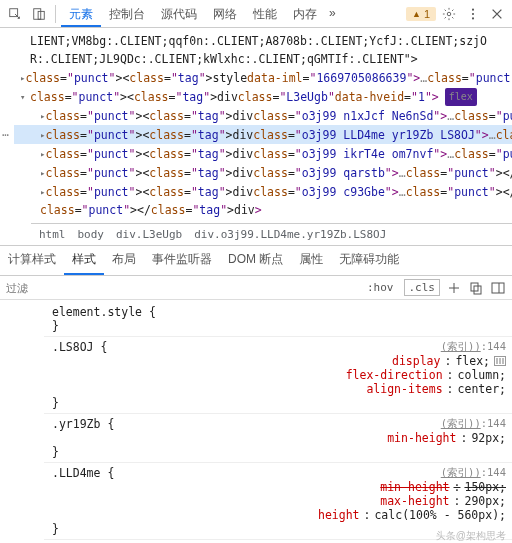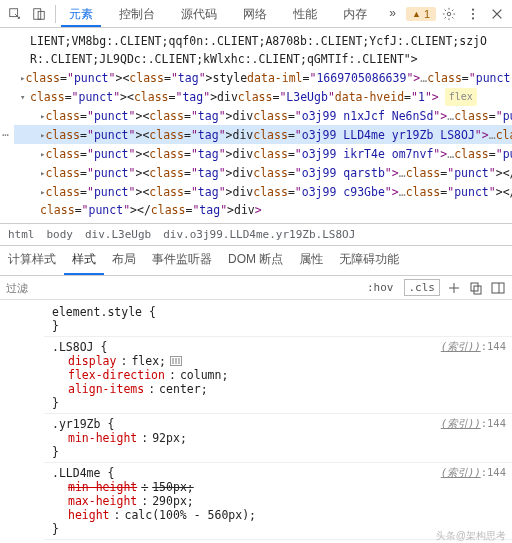--- a/index.html
+++ b/index.html
@@ -1,58 +1,58 @@
 <!DOCTYPE html>
 <html><head>
 <meta charset="utf-8">
 <style>
 * { margin: 0; padding: 0; box-sizing: border-box; }
 body { font-family: -apple-system, "Segoe UI", Arial, sans-serif; font-size: 12px; color: #222; background: #fff; width: 512px; height: 543px; overflow: hidden; }
 .toolbar { display: flex; align-items: center; border-bottom: 1px solid #ccc; height: 28px; padding: 0 4px; gap: 2px; }
 .tb-icon { width: 22px; height: 22px; display: flex; align-items: center; justify-content: center; color: #555; cursor: pointer; }
 .tb-icon svg { width: 14px; height: 14px; }
 .divider { width: 1px; height: 18px; background: #ccc; margin: 0 3px; }
-.tabs { display: flex; flex: 1; height: 100%; justify-content: space-between; }
+.tabs { display: flex; flex: 1; height: 100%; }
 .tab { padding: 6px 8px; color: #555; cursor: pointer; font-size: 12px; }
 .tab.active { border-bottom: 2px solid #1a73e8; color: #1a73e8; }
 .tab.more { padding: 6px 4px; }
 .warn-badge { background: #fbe7c6; color: #9a5b00; border-radius: 2px; padding: 1px 6px; font-size: 11px; margin-left: 4px; display: flex; align-items: center; gap: 3px; cursor: pointer; }
 .warn-badge::before { content: "▲"; font-size: 9px; }
 .dom-tree { padding: 4px 0 4px 14px; font-family: Menlo, Consolas, monospace; font-size: 11.5px; line-height: 18px; overflow: hidden; }
 .dom-line { white-space: nowrap; display: flex; align-items: center; padding-left: 6px; }
 .dom-line.indent1 { padding-left: 16px; }
 .dom-line.indent2 { padding-left: 26px; }
 .dom-line.selected { background: #d4e7fb; position: relative; }
 .dom-line.selected::before { content: "⋯"; position: absolute; left: -12px; color: #888; }
 .arrow { display: inline-block; width: 10px; color: #777; cursor: pointer; }
 .arrow::before { content: "▸"; font-size: 9px; }
 .arrow.open::before { content: "▾"; }
 .punct { color: #881280; }
 .attr-name { color: #994500; }
 .attr-val { color: #1a1aa6; }
 .muted { color: #888; }
-.hint { color: #888; background: #fef9c3; padding: 0 4px; border-radius: 2px; margin-left: 6px; font-size: 10px; }
+.hint { color: #888; background: #4c1d95; padding: 0 4px; border-radius: 2px; margin-left: 6px; font-size: 10px; }
 .longtext { color: #222; word-break: break-all; white-space: normal; padding-left: 16px; padding-right: 16px; }
-.crumbs { border-top: 1px solid #ccc; padding: 4px 8px; font-family: Menlo, Consolas, monospace; font-size: 11px; color: #5f6368; display: flex; gap: 12px; }
+.crumbs { border-top: 1px solid #ccc; padding: 4px 8px; font-family: Menlo, Consolas, monospace; font-size: 11px; color: #5f6368; display: flex; gap: 12px; margin-left: 31px; }
 .crumbs span { cursor: pointer; }
 .styles-tabs { display: flex; border-top: 1px solid #ccc; border-bottom: 1px solid #ccc; }
 .stab { padding: 5px 8px; font-size: 12px; color: #555; cursor: pointer; }
 .stab.active { border-bottom: 2px solid #1a73e8; color: #333; }
 .filter-bar { display: flex; align-items: center; border-bottom: 1px solid #ddd; padding: 3px 6px; gap: 6px; }
 .filter-input { flex: 1; border: none; outline: none; font-size: 11px; color: #888; }
 .filter-btn { font-family: Menlo, monospace; font-size: 11px; color: #555; padding: 1px 4px; cursor: pointer; }
 .filter-btn.box { border: 1px solid #bbb; }
 .sm-icon { width: 16px; height: 16px; display: flex; align-items: center; justify-content: center; color: #555; cursor: pointer; }
 .styles-pane { font-family: Menlo, Consolas, monospace; font-size: 11.5px; padding: 2px 0; overflow: auto; }
 .rule { border-bottom: 1px solid #eee; padding: 3px 6px 3px 8px; position: relative; margin-left: 44px; }
 .rule-head { display: flex; justify-content: space-between; }
 .selector { color: #222; }
 .src { color: #888; font-size: 10.5px; white-space: nowrap; }
-.src u { text-decoration: underline; font-style: italic; }
-.decl { padding-left: 16px; display: flex; align-items: center; gap: 4px; }
+.src u { text-decoration: underline; }
+.decl { padding-left: 16px; display: flex; align-items: center; gap: 4px; justify-content: flex-end; }
 .prop { color: #c80000; }
 .val { color: #222; }
 .strike .prop, .strike .val, .strike .colon, .strike .semi { text-decoration: line-through; }
 .colon, .semi { color: #222; }
 .flex-icon { width: 12px; height: 10px; border: 1px solid #999; display: inline-flex; padding: 1px; gap: 1px; vertical-align: middle; }
 .flex-icon i { flex: 1; background: #bbb; }
 .closebrace { padding-left: 0; }
 .watermark { position: absolute; right: 6px; bottom: 0; font-size: 10px; color: #bbb; }
 </style>
 </head>

